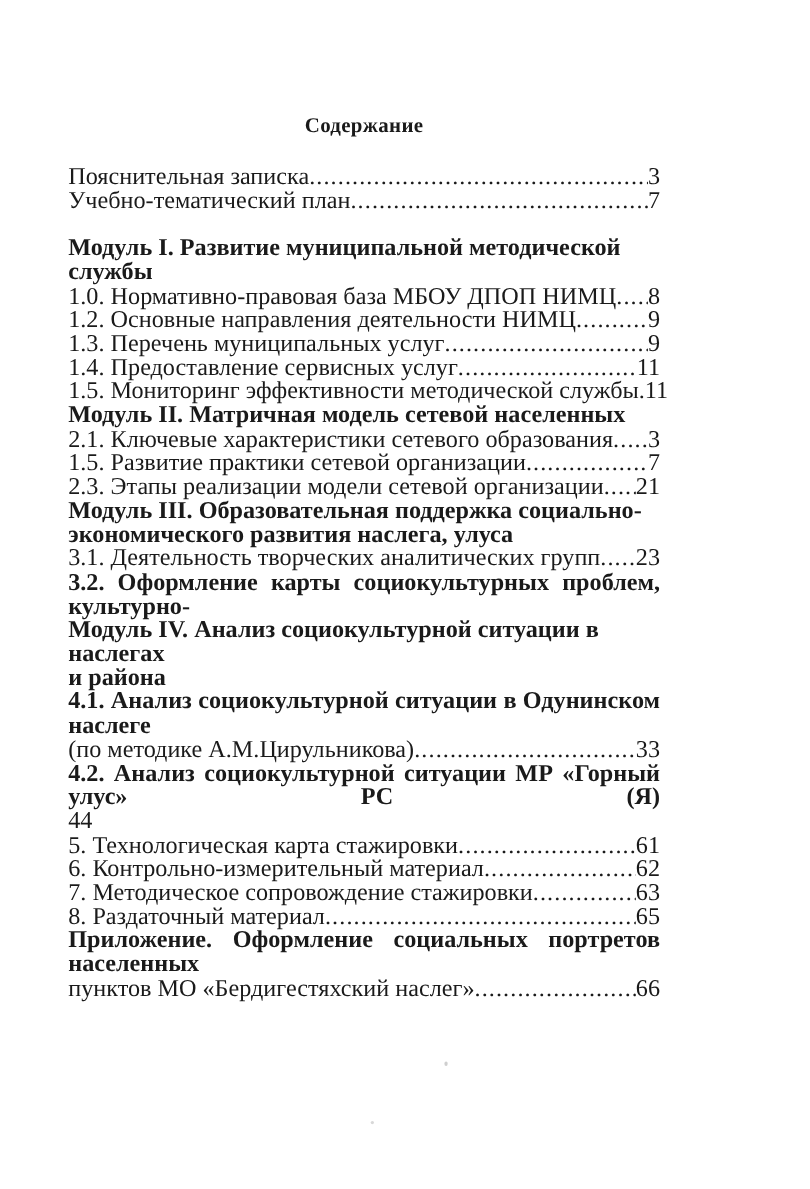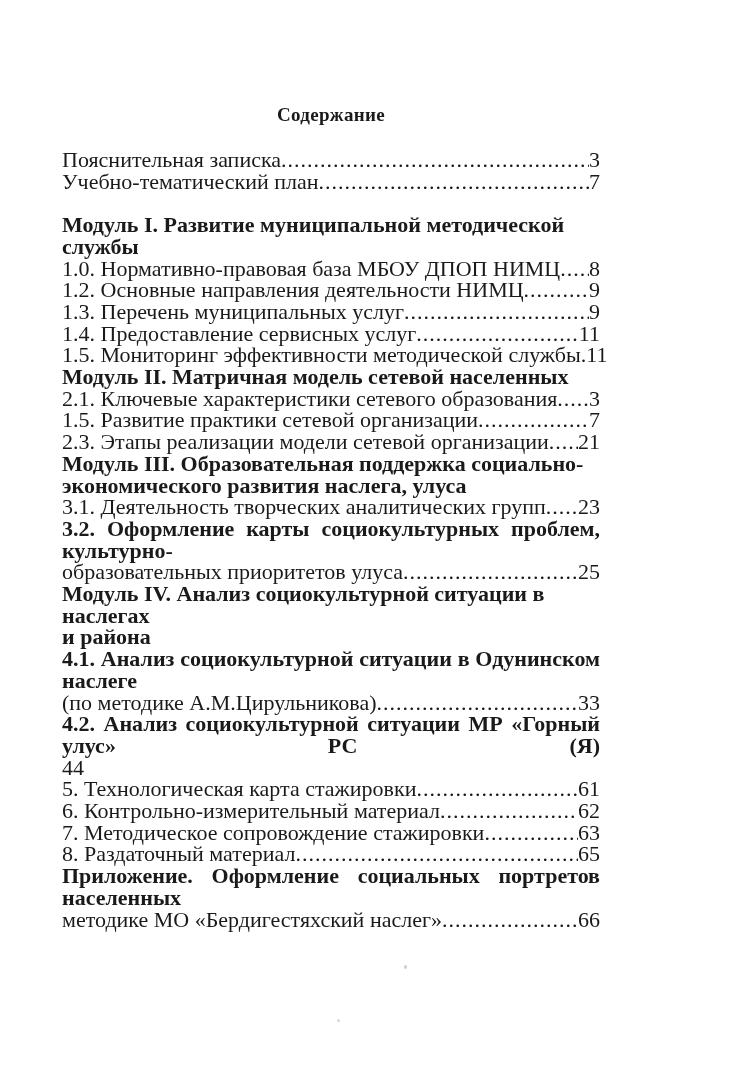--- a/index.html
+++ b/index.html
@@ -148,25 +148,20 @@
       <div class="row heading">экономического развития наслега, улуса</div>
 
       <div class="row entry">
         <span class="t">3.1. Деятельность творческих аналитических групп</span>
           <span class="dots"></span>
           <span class="pg">23</span>
       </div>
 
       <div class="row jline">3.2. Оформление карты социокультурных проблем, культурно-</div>
 
-      <div class="row entry">
-        <span class="t">образовательных приоритетов улуса</span>
-          <span class="dots"></span>
-          <span class="pg">25</span>
-      </div>
 
       <div class="row heading">Модуль IV. Анализ социокультурной ситуации в наслегах</div>
       <div class="row heading">и района</div>
 
       <div class="row jline">4.1. Анализ социокультурной ситуации в Одунинском наслеге</div>
 
       <div class="row entry">
         <span class="t">(по методике А.М.Цирульникова)</span>
           <span class="dots"></span>
           <span class="pg">33</span>
@@ -196,21 +191,21 @@
 
       <div class="row entry">
         <span class="t">8. Раздаточный материал</span>
           <span class="dots"></span>
           <span class="pg">65</span>
       </div>
 
       <div class="row jline">Приложение. Оформление социальных портретов населенных</div>
 
       <div class="row entry">
-        <span class="t">методике МО «Бердигестяхский наслег»</span>
+        <span class="t">пунктов МО «Бердигестяхский наслег»</span>
           <span class="dots"></span>
           <span class="pg">66</span>
       </div>
 
     </div>
   </div>
 
   <div class="speck speck-1"></div>
   <div class="speck speck-2"></div>
 </div>

